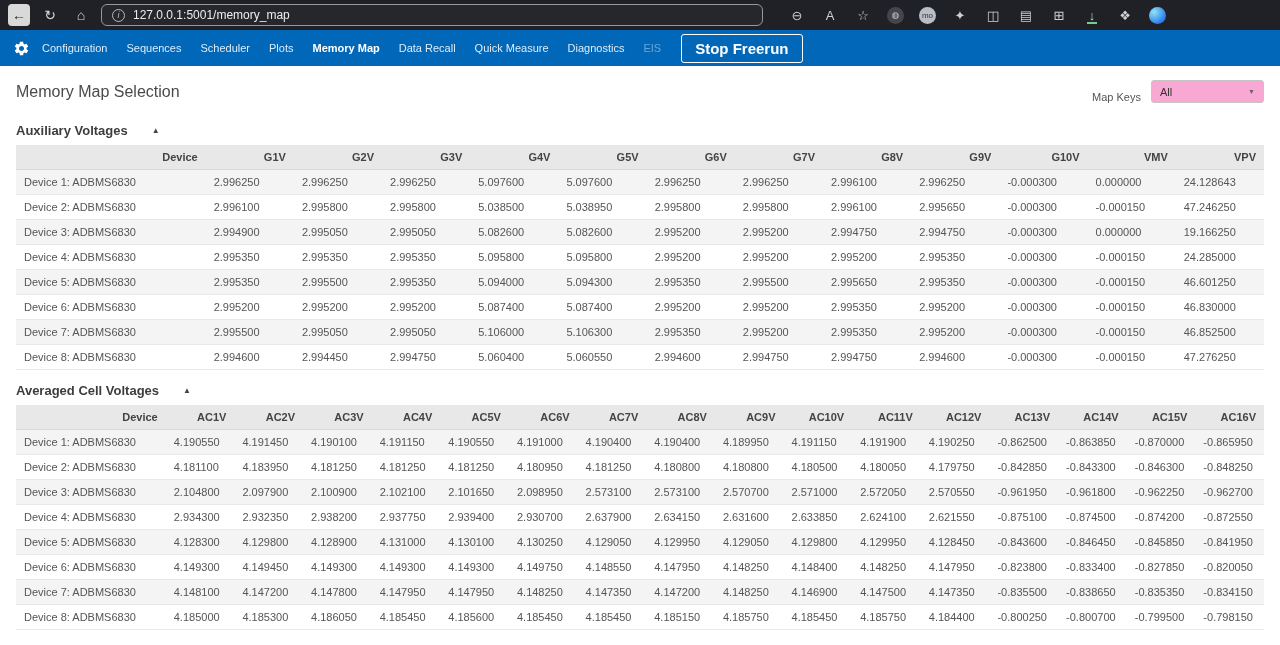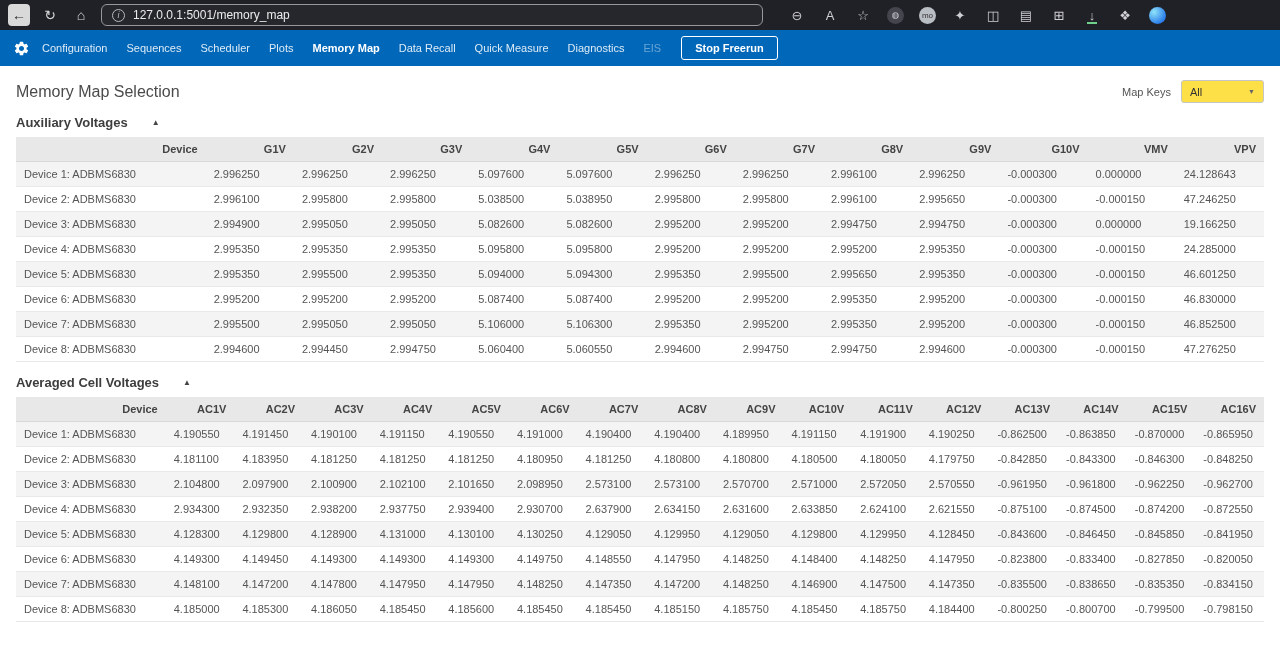--- a/index.html
+++ b/index.html
@@ -25,38 +25,38 @@
               background:radial-gradient(circle at 30% 30%,#8fe3f9,#2b7de9 72%)}
   .ic.dl:after{content:"";position:absolute;left:4px;right:4px;bottom:0;height:2px;background:#6fd08c}
 
   
   .navbar{height:36px;background:#0067b9;display:flex;align-items:center;padding-left:10px;color:#fff}
   .gear{width:17px;height:17px;margin:0 12px 0 3px;fill:#fff;cursor:pointer;flex:0 0 auto}
   .nav-items{display:flex;align-items:center;gap:19px;font-size:11px}
   .nav-item{color:rgba(255,255,255,.87);cursor:pointer;white-space:nowrap}
   .nav-item.active{color:#fff;font-weight:bold}
   .nav-item.disabled{color:rgba(255,255,255,.4)}
-  .stop-btn{margin-left:20px;background:transparent;border:1px solid #fff;color:#fff;font-size:11px;
+  .stop-btn{margin-left:20px;background:transparent;border:1px solid #fff;color:#fff;font-size:15px;
             font-weight:bold;padding:5px 13px;border-radius:3px;cursor:pointer;
             font-family:"Liberation Sans","DejaVu Sans",sans-serif}
   .nav-right{margin-left:auto;display:flex;align-items:center;gap:13px}
   .brand{font-size:11px;font-weight:bold;white-space:nowrap}
   .adi-logo{width:36px;height:36px;background:#17a2e0;display:flex;align-items:center;
             justify-content:center;cursor:pointer;flex:0 0 auto}
   .adi-logo svg{width:22px;height:22px;fill:#fff}
   .help{width:16px;height:16px;border:2px solid #fff;border-radius:50%;font-size:10px;font-weight:bold;
         display:flex;align-items:center;justify-content:center;margin-right:9px;cursor:pointer;flex:0 0 auto}
 
   
   .page{padding:8px 16px 0;background:#fff}
-  .title-row{display:flex;align-items:center;justify-content:space-between;margin:6px 0 12px}
+  .title-row{display:flex;align-items:center;justify-content:space-between;margin:6px 0 20px}
   .page-title{font-size:16px;color:#4a4a4a;font-weight:500}
-  .mapkeys{display:flex;align-items:center;gap:10px}
+  .mapkeys{display:flex;align-items:flex-end;gap:10px}
   .mapkeys label{font-size:11px;color:#555}
-  .select{width:83px;height:23px;border:1px solid #c5c5c5;border-radius:3px;background:#fde047;
+  .select{width:113px;height:23px;border:1px solid #c5c5c5;border-radius:3px;background:#f9a8d4;
           display:flex;align-items:center;justify-content:space-between;padding:0 8px;
           font-size:11px;color:#333;cursor:pointer}
   .select .caret{font-size:7px;color:#666}
 
   .section{margin-bottom:13px}
   .section-head{display:flex;align-items:center;gap:24px;margin:2px 0 7px}
   .section-title{font-size:13px;font-weight:bold;color:#3d3d3d}
   .collapse{font-size:8px;color:#444;cursor:pointer}
 
   table{width:100%;border-collapse:collapse;font-size:11px;color:#555;table-layout:fixed}

